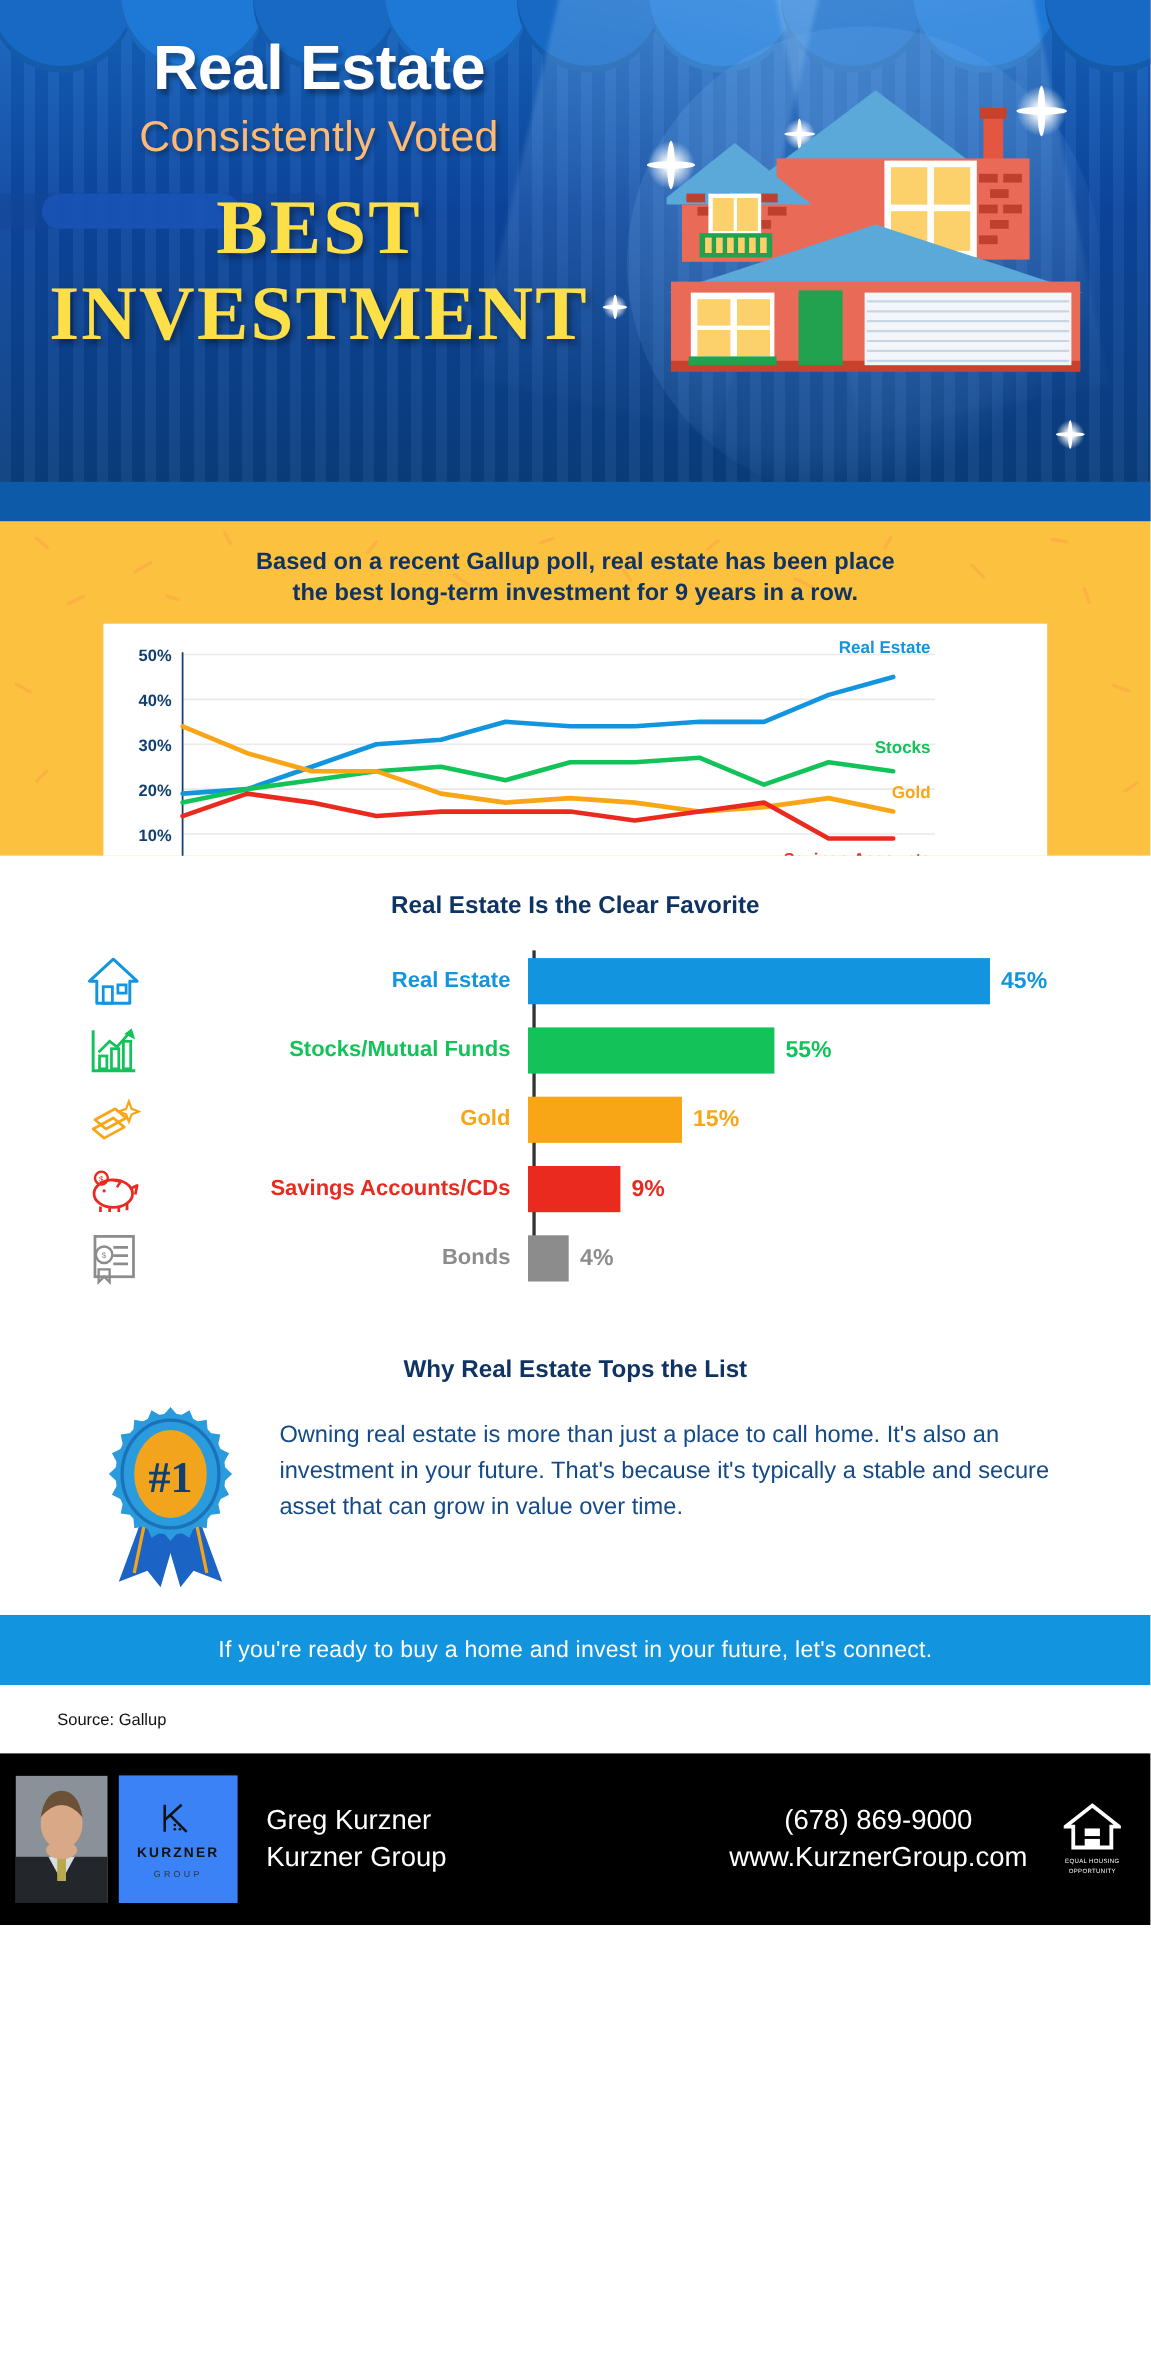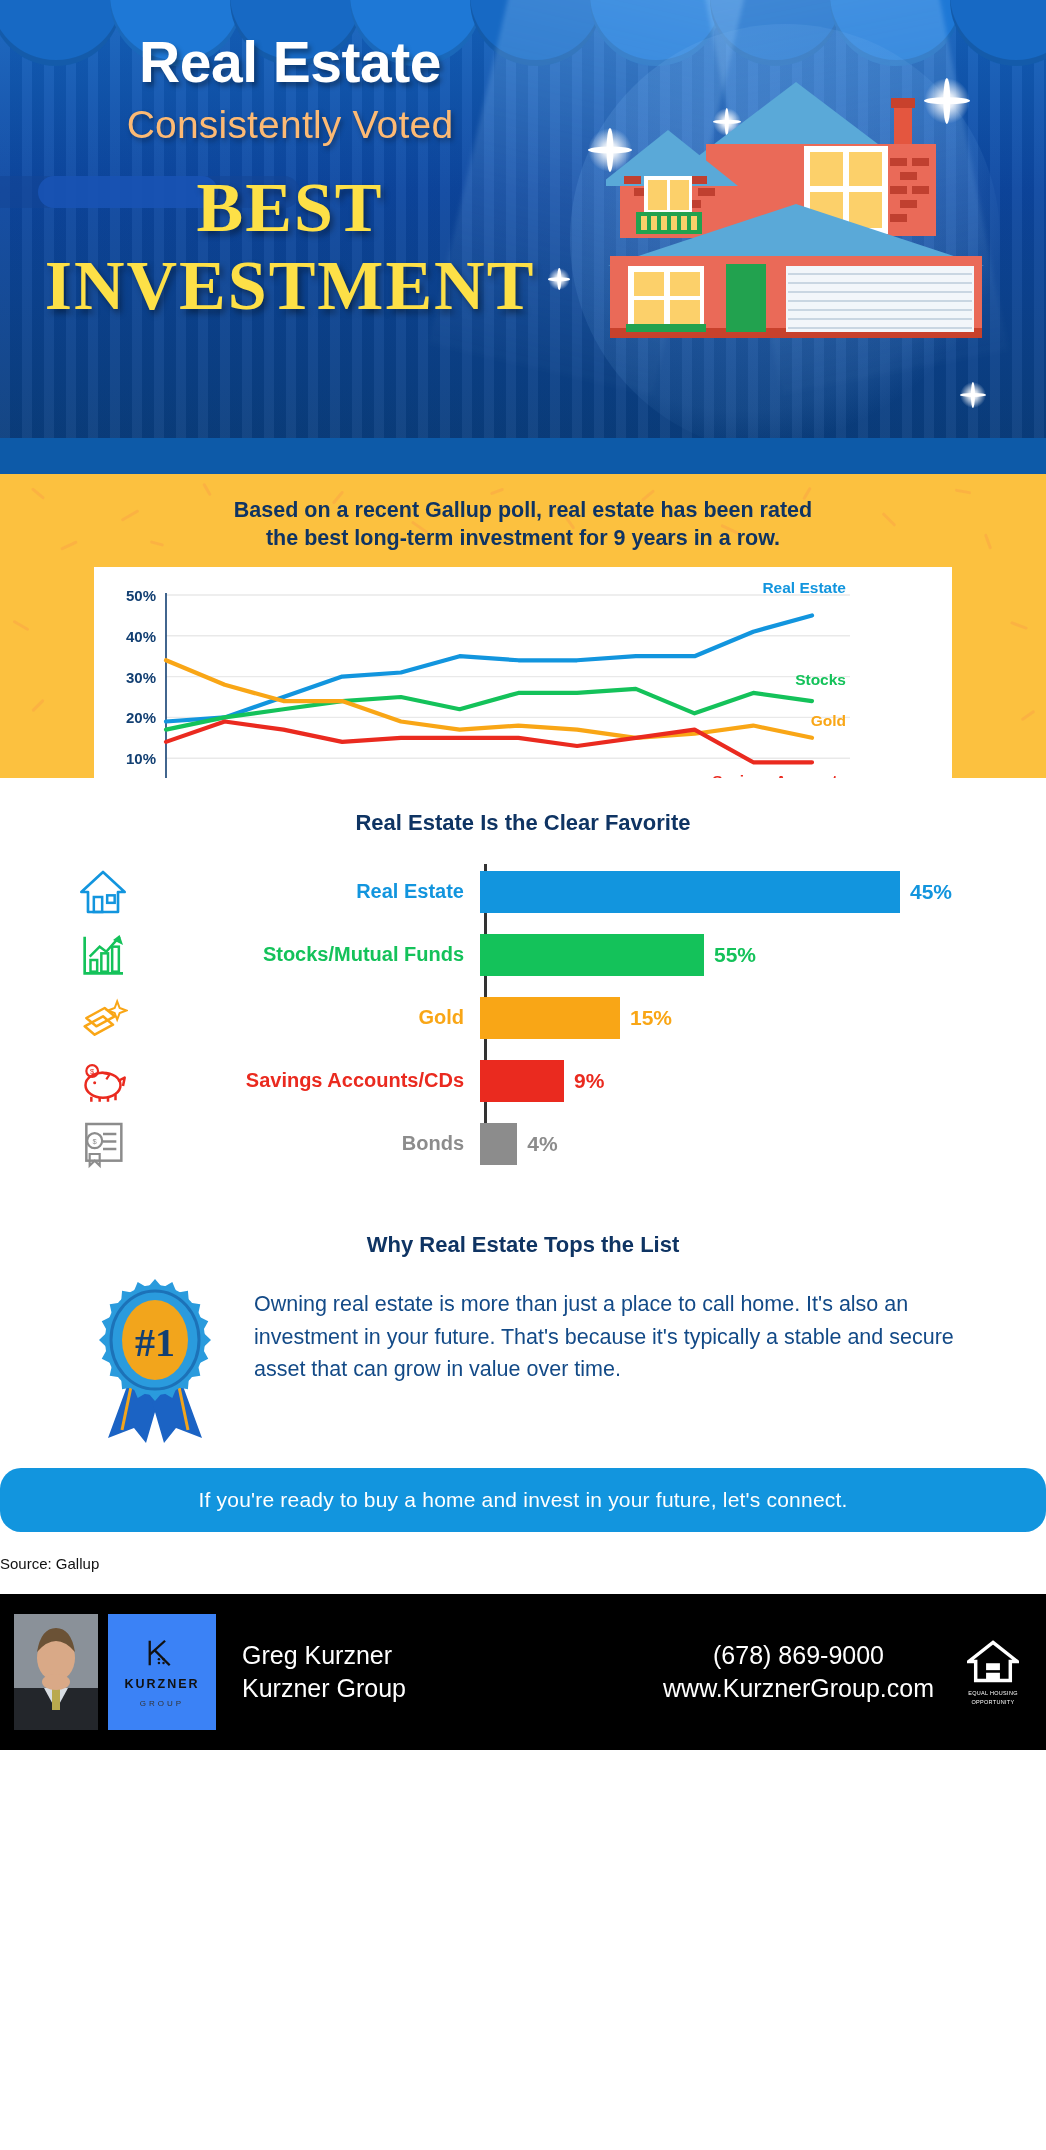--- a/index.html
+++ b/index.html
@@ -126,27 +126,27 @@
   .whysec { position: relative; width: 1046px; height: 268px; background: #ffffff; }
   .why-body { display: flex; padding: 20px 80px 0 90px; gap: 34px; }
   .ribbon { flex: 0 0 130px; }
   .why-text {
     color: #134a87; font-size: 21.5px; line-height: 1.52; padding-top: 10px;
   }
 
   
   .cta {
     width: 1046px; height: 64px; background: #1295de;
-    display: flex; align-items: center; justify-content: center; border-radius: 21px;
+    display: flex; align-items: center; justify-content: center;
   }
   .cta-text { color: #ffffff; font-size: 21px; letter-spacing: 0.2px; }
 
   
   .srcsec { width: 1046px; height: 62px; background: #ffffff; display: flex; align-items: center; }
-  .src-text { color: #111; font-size: 15px; }
+  .src-text { color: #111; font-size: 15px; padding-left: 52px; }
 
   
   .footer {
     width: 1046px; height: 156px; background: #000000;
     display: flex; align-items: center; position: relative;
   }
   .f-photo {
     width: 84px; height: 116px; margin-left: 14px; flex: 0 0 84px;
     background: linear-gradient(180deg, #7c8289 0%, #6d7view 0%, #5d6166 100%);
     position: relative; overflow: hidden;
@@ -290,21 +290,21 @@
       <div class="confetti" style="left: 955px; top: 16px; width: 16px; height: 3px; transform: rotate(10deg);"></div>
       <div class="confetti" style="left: 60px; top: 70px; width: 18px; height: 3px; transform: rotate(-25deg);"></div>
       <div class="confetti" style="left: 980px; top: 66px; width: 16px; height: 3px; transform: rotate(70deg);"></div>
       <div class="confetti" style="left: 12px; top: 150px; width: 18px; height: 3px; transform: rotate(30deg);"></div>
       <div class="confetti" style="left: 30px; top: 230px; width: 16px; height: 3px; transform: rotate(-45deg);"></div>
       <div class="confetti" style="left: 1010px; top: 150px; width: 18px; height: 3px; transform: rotate(20deg);"></div>
       <div class="confetti" style="left: 1020px; top: 240px; width: 16px; height: 3px; transform: rotate(-35deg);"></div>
       <div class="confetti" style="left: 150px; top: 68px; width: 14px; height: 3px; transform: rotate(15deg);"></div>
     </div>
   <div class="ysec-title">
-    <div>Based on a recent Gallup poll, real estate has been rated</div>
+    <div>Based on a recent Gallup poll, real estate has been place</div>
     <div>the best long-term investment for 9 years in a row.</div>
   </div>
   <div class="chart-card">
     <svg class="linechart" id="linechart" width="858" height="273" viewBox="0 0 858 273">
         <text x="62" y="238" text-anchor="end" fill="#123f72" font-family="Liberation Sans, sans-serif" font-size="15" font-weight="bold">0%</text>
         <line x1="72" y1="191.2" x2="756" y2="191.2" stroke="#e9e9e9" stroke-width="1.4"></line>
         <text x="62" y="197.2" text-anchor="end" fill="#123f72" font-family="Liberation Sans, sans-serif" font-size="15" font-weight="bold">10%</text>
         <line x1="72" y1="150.4" x2="756" y2="150.4" stroke="#e9e9e9" stroke-width="1.4"></line>
         <text x="62" y="156.4" text-anchor="end" fill="#123f72" font-family="Liberation Sans, sans-serif" font-size="15" font-weight="bold">20%</text>
         <line x1="72" y1="109.6" x2="756" y2="109.6" stroke="#e9e9e9" stroke-width="1.4"></line>

